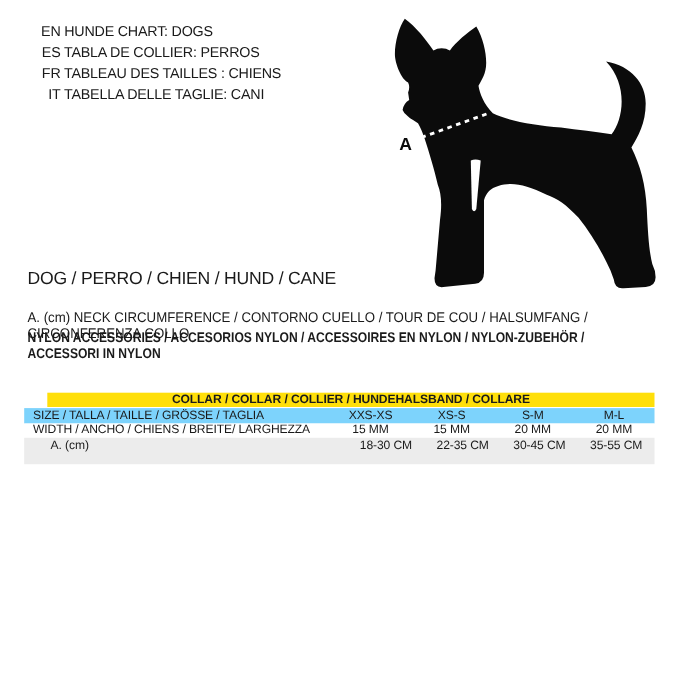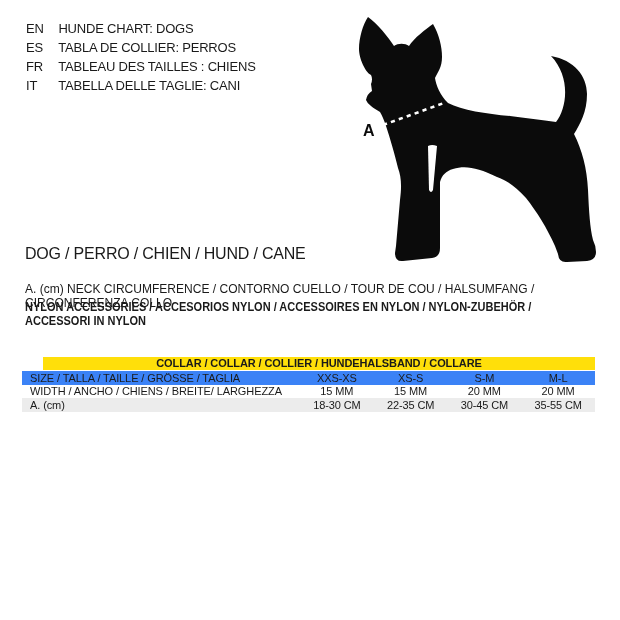--- a/index.html
+++ b/index.html
@@ -4,36 +4,36 @@
 <style>
   html,body{margin:0;padding:0;}
   .page{
     position:relative;width:620px;height:620px;background:#ffffff;
     font-family:"Liberation Sans",sans-serif;color:#1a1a1a;overflow:hidden;
   }
   .cond{letter-spacing:-0.2px;white-space:nowrap;}
   
   .lang-list{position:absolute;left:26px;top:19px;}
   .lang-row{height:19px;line-height:19px;font-size:13px;letter-spacing:-0.2px;white-space:nowrap;}
-  .lang-code{display:inline-block;width:29px;}
+  .lang-code{display:inline-block;width:29px;text-align:right;}
   
   .dog-figure{position:absolute;left:340px;top:0;width:280px;height:290px;}
   
   .dog-caption{position:absolute;left:25px;top:247px;height:14px;line-height:14px;font-size:16px;}
   .measure-desc{position:absolute;left:25px;top:282px;height:14px;line-height:14px;font-size:12.8px;
     transform:scaleX(0.94);transform-origin:0 50%;}
   .material-note{position:absolute;left:25px;top:300px;height:14px;line-height:14px;font-size:12.8px;
     font-weight:bold;transform:scaleX(0.86);transform-origin:0 50%;}
   
   .size-table{position:absolute;left:22px;top:357px;width:573px;font-size:11px;letter-spacing:-0.1px;}
   .tbl-header{height:13px;line-height:13px;background:#FFDF0A;font-weight:bold;text-align:center;margin-bottom:1px;margin-left:21px;}
   .tbl-row{display:flex;}
-  .row-size{background:#3b82f6;height:14px;line-height:14px;}
+  .row-size{background:#7dd3fc;height:14px;line-height:14px;}
   .row-width{background:#FFFFFF;height:13px;line-height:13px;}
-  .row-neck{background:#ECECEC;height:14px;line-height:14px;}
+  .row-neck{background:#ECECEC;height:24px;line-height:14px;padding-left:16px;}
   .cell{overflow:hidden;white-space:nowrap;}
   .cell.label{width:278px;padding-left:8px;box-sizing:border-box;text-align:left;}
   .cell.val{flex:1;text-align:center;}
 </style>
 </head>
 <body>
 
 <div class="page">
 
   <div class="lang-list">

